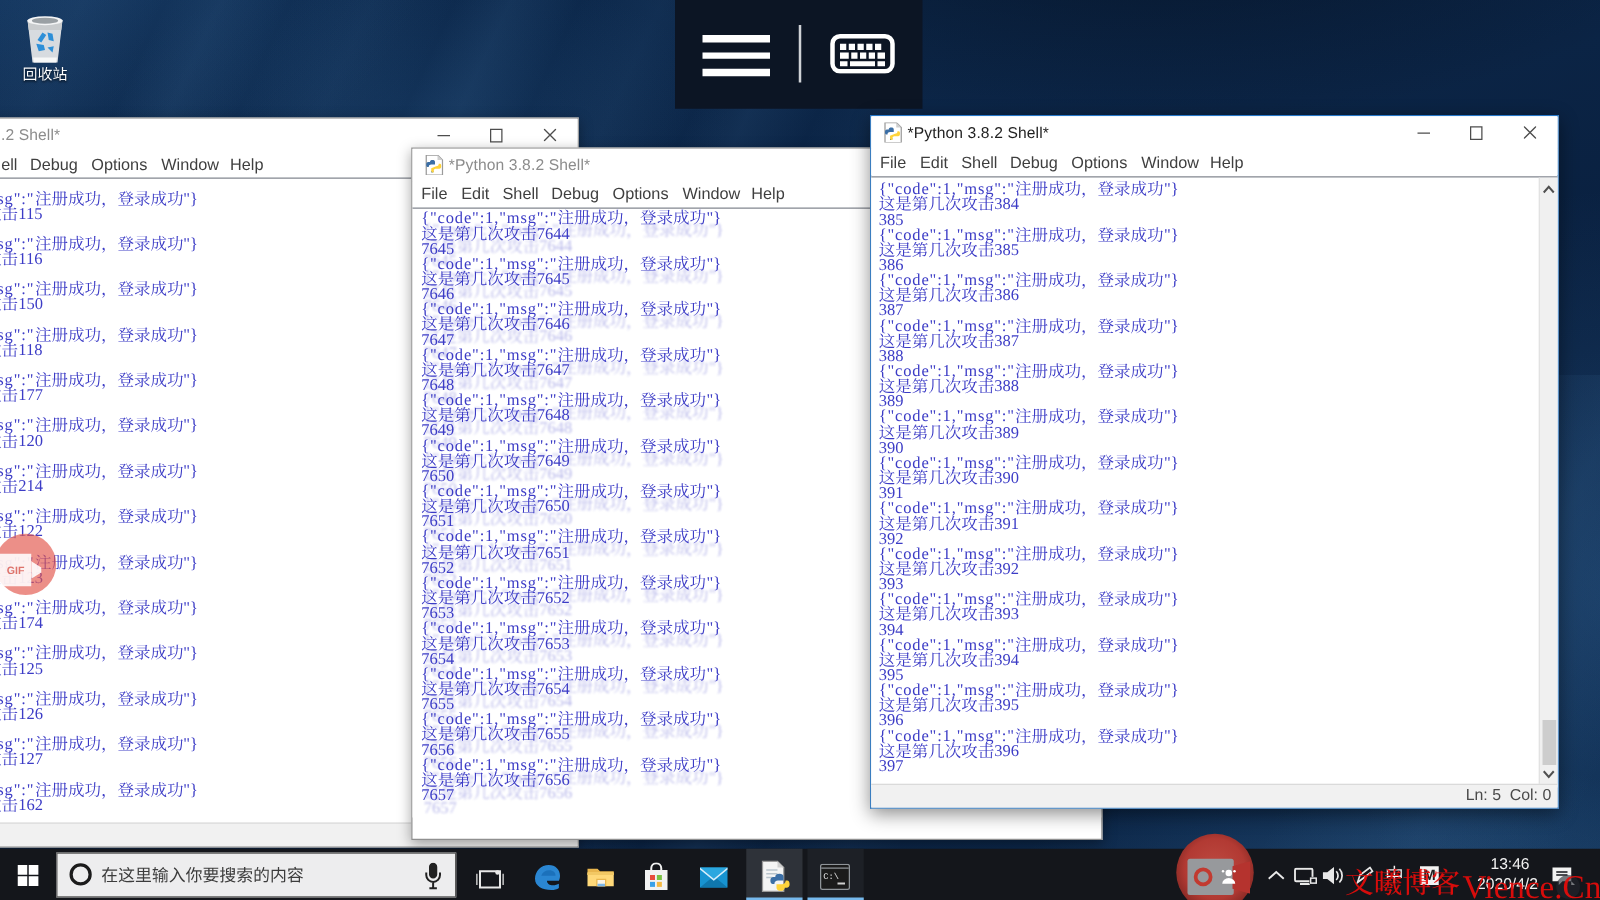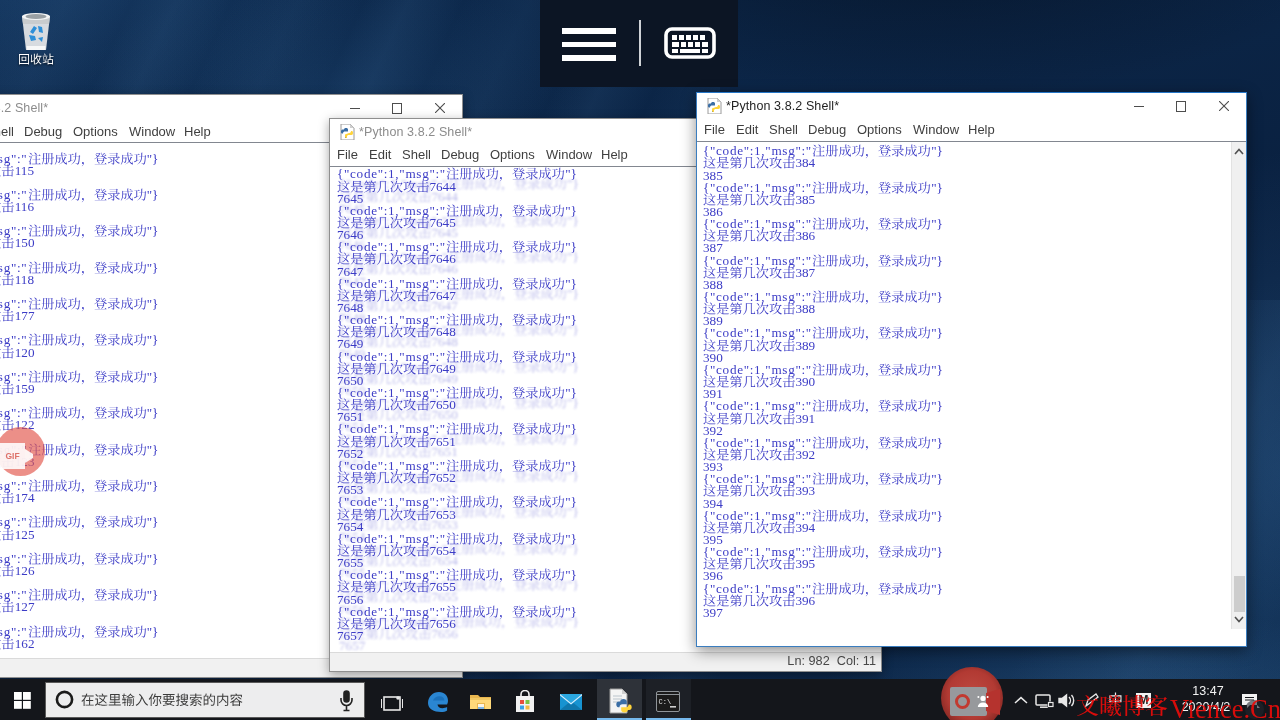--- a/index.html
+++ b/index.html
@@ -169,21 +169,21 @@
           <use href="#gA"></use>
         </svg><span class="mono">"}</span></div>
       <div class="row" style="left:9.3px;top:202.6px"><svg width="92.4" height="14.5" style="overflow:visible;vertical-align:top;fill:#3c3cc6;">
           <use href="#gB"></use>
         </svg><span class="mono">120</span></div>
       <div class="row" style="left:5.5px;top:226.8px"><span class="pre">{"code":1,"msg":"</span><svg width="118.8" height="14.5" style="overflow:visible;vertical-align:top;fill:#3c3cc6;">
           <use href="#gA"></use>
         </svg><span class="mono">"}</span></div>
       <div class="row" style="left:9.3px;top:239.0px"><svg width="92.4" height="14.5" style="overflow:visible;vertical-align:top;fill:#3c3cc6;">
           <use href="#gB"></use>
-        </svg><span class="mono">159</span></div>
+        </svg><span class="mono">214</span></div>
       <div class="row" style="left:5.5px;top:263.2px"><span class="pre">{"code":1,"msg":"</span><svg width="118.8" height="14.5" style="overflow:visible;vertical-align:top;fill:#3c3cc6;">
           <use href="#gA"></use>
         </svg><span class="mono">"}</span></div>
       <div class="row" style="left:9.3px;top:275.4px"><svg width="92.4" height="14.5" style="overflow:visible;vertical-align:top;fill:#3c3cc6;">
           <use href="#gB"></use>
         </svg><span class="mono">122</span></div>
       <div class="row" style="left:5.5px;top:299.6px"><span class="pre">{"code":1,"msg":"</span><svg width="118.8" height="14.5" style="overflow:visible;vertical-align:top;fill:#3c3cc6;">
           <use href="#gA"></use>
         </svg><span class="mono">"}</span></div>
       <div class="row" style="left:9.3px;top:311.7px"><svg width="92.4" height="14.5" style="overflow:visible;vertical-align:top;fill:#3c3cc6;">
@@ -428,21 +428,20 @@
         <div class="row" style="left:7px;top:426.0px"><span class="mono">7656</span></div>
         <div class="row" style="left:7px;top:438.2px"><span class="pre">{"code":1,"msg":"</span><svg width="118.8" height="14.5" style="overflow:visible;vertical-align:top;fill:#3c3cc6;">
             <use href="#gA"></use>
           </svg><span class="mono">"}</span></div>
         <div class="row" style="left:7px;top:450.3px"><svg width="92.4" height="14.5" style="overflow:visible;vertical-align:top;fill:#3c3cc6;">
             <use href="#gB"></use>
           </svg><span class="mono">7656</span></div>
         <div class="row" style="left:7px;top:462.5px"><span class="mono">7657</span></div>
       </div>
     </div>
-    <div class="sb">Ln: 982&nbsp;&nbsp;Col: 11</div>
   </div>
 <div class="win" style="left:696px;top:92px;width:551px;height:555px;z-index:5;border:1.6px solid #3a7dbf;border-top-color:#2677c8;box-shadow:0 4px 14px rgba(0,0,0,.45)">
     <div class="tb">
       <svg width="15" height="16" viewBox="0 0 15 16" style="position:absolute;left:10px;top:5px">
         <path d="M1 0h9l4 4v12H1z" fill="#fff" stroke="#9a9a9a" stroke-width="1"></path>
         <path d="M10 0l4 4h-4z" fill="#cfcfcf"></path>
         <path d="M4 5.5c0-1 .8-1.5 2-1.5s2 .5 2 1.5v2H5c-1 0-2 .6-2 2H2c-.8 0-1-1-1-2s.5-2 1.5-2z" fill="#3b6ea5"></path>
         <path d="M7 12.5c0 1-.8 1.5-2 1.5v-1.5z" fill="#3b6ea5"></path>
         <path d="M8 8c1 0 2-.6 2-2h1c.8 0 1 1 1 2s-.5 2-1.5 2H8c-1.2 0-2 .5-2 1.5v1.5c-1.2 0-2-.5-2-1.5v-2z" fill="#ffd43b" transform="translate(1,1)"></path>
       </svg>
@@ -557,20 +556,21 @@
       <div style="position:absolute;right:0px;top:0px;width:14px;height:487px;background:#f0f0f0;border-left:1px solid #e2e2e2">
         <svg width="14" height="14" style="position:absolute;top:3px;left:0">
           <path d="M3 9L7 4.5 11 9" fill="none" stroke="#505050" stroke-width="1.6"></path>
         </svg>
         <div style="position:absolute;top:434px;left:1.5px;width:11px;height:36px;background:#cdcdcd"></div>
         <svg width="14" height="14" style="position:absolute;top:470px;left:0">
           <path d="M3 5L7 9.5 11 5" fill="none" stroke="#505050" stroke-width="1.6"></path>
         </svg>
       </div>
     </div>
+    <div class="sb">Ln: 5&nbsp;&nbsp;Col: 0</div>
   </div>
 <div style="position:absolute;left:-4px;top:427px;width:49px;height:49px;border-radius:50%;background:rgba(226,85,74,.66);z-index:6"></div>
 <div style="position:absolute;left:0px;top:443px;width:25px;height:26px;background:rgba(255,255,255,.88);z-index:7;font:bold 8.5px &quot;Liberation Sans&quot;,sans-serif;color:rgba(216,92,82,.85);text-align:center;line-height:26px">GIF</div>
 <svg style="position:absolute;left:25px;top:446px;z-index:7" width="9" height="20">
     <path d="M0 3L8 8V12L0 17Z" fill="rgba(255,255,255,.9)"></path>
   </svg>
 <div style="position:absolute;left:0;top:679px;width:1280px;height:41px;background:#14161b;z-index:10"></div>
 <div style="position:absolute;left:0;top:679px;width:1280px;height:41px;z-index:11">
     <div style="position:absolute;left:14px;top:13px;width:24px;height:24px"><svg width="17" height="17">
         <g fill="#fff">
@@ -659,21 +659,21 @@
       <path d="M1 5.5h3L8.5 2v11L4 9.5H1z" fill="#e8e8e8"></path>
       <path d="M11 4a5 5 0 0 1 0 7M13.5 2a8 8 0 0 1 0 11"></path>
     </svg>
     <svg style="position:absolute;left:76px;top:14px" width="16" height="15">
       <path d="M2 13L4 7l8-6 2 3-8 6z" fill="none" stroke="#e8e8e8" stroke-width="1.3"></path>
     </svg>
     <div style="position:absolute;left:100px;top:13px"><svg width="15.0" height="16.5" style="overflow:visible;vertical-align:top;fill:#f0f0f0;">
         <use href="#gG"></use>
       </svg></div>
     <div style="position:absolute;left:128px;top:14px;width:15px;height:15px;background:#f2f2f2;font:bold 12px &quot;Liberation Sans&quot;,sans-serif;color:#222;text-align:center;line-height:15px">M</div>
-    <div style="position:absolute;left:167px;top:5px;width:66px;text-align:center;color:#f2f2f2;font:12.5px &quot;Liberation Sans&quot;,sans-serif">13:47</div>
+    <div style="position:absolute;left:167px;top:5px;width:66px;text-align:center;color:#f2f2f2;font:12.5px &quot;Liberation Sans&quot;,sans-serif">13:46</div>
     <div style="position:absolute;left:163px;top:21px;width:70px;text-align:center;color:#f2f2f2;font:12.5px &quot;Liberation Sans&quot;,sans-serif">2020/4/2</div>
     <svg style="position:absolute;left:233px;top:14px" width="19" height="16">
       <path d="M1 1h15v11h-7l-3 3v-3H1z" fill="#f2f2f2"></path>
       <path d="M16 12l3 3h-3z" fill="#f2f2f2"></path>
       <g stroke="#14161b" stroke-width="1.2">
         <path d="M4 4.5h9M4 7h9"></path>
       </g>
     </svg>
   </div>
 <div style="position:absolute;left:941px;top:667px;width:62px;height:62px;border-radius:50%;z-index:12;background:radial-gradient(circle at 50% 45%, #bd4a41 0%, #b23a33 52%, #8c2b26 72%, #6e211d 84%, rgba(110,33,29,.25) 100%)">

